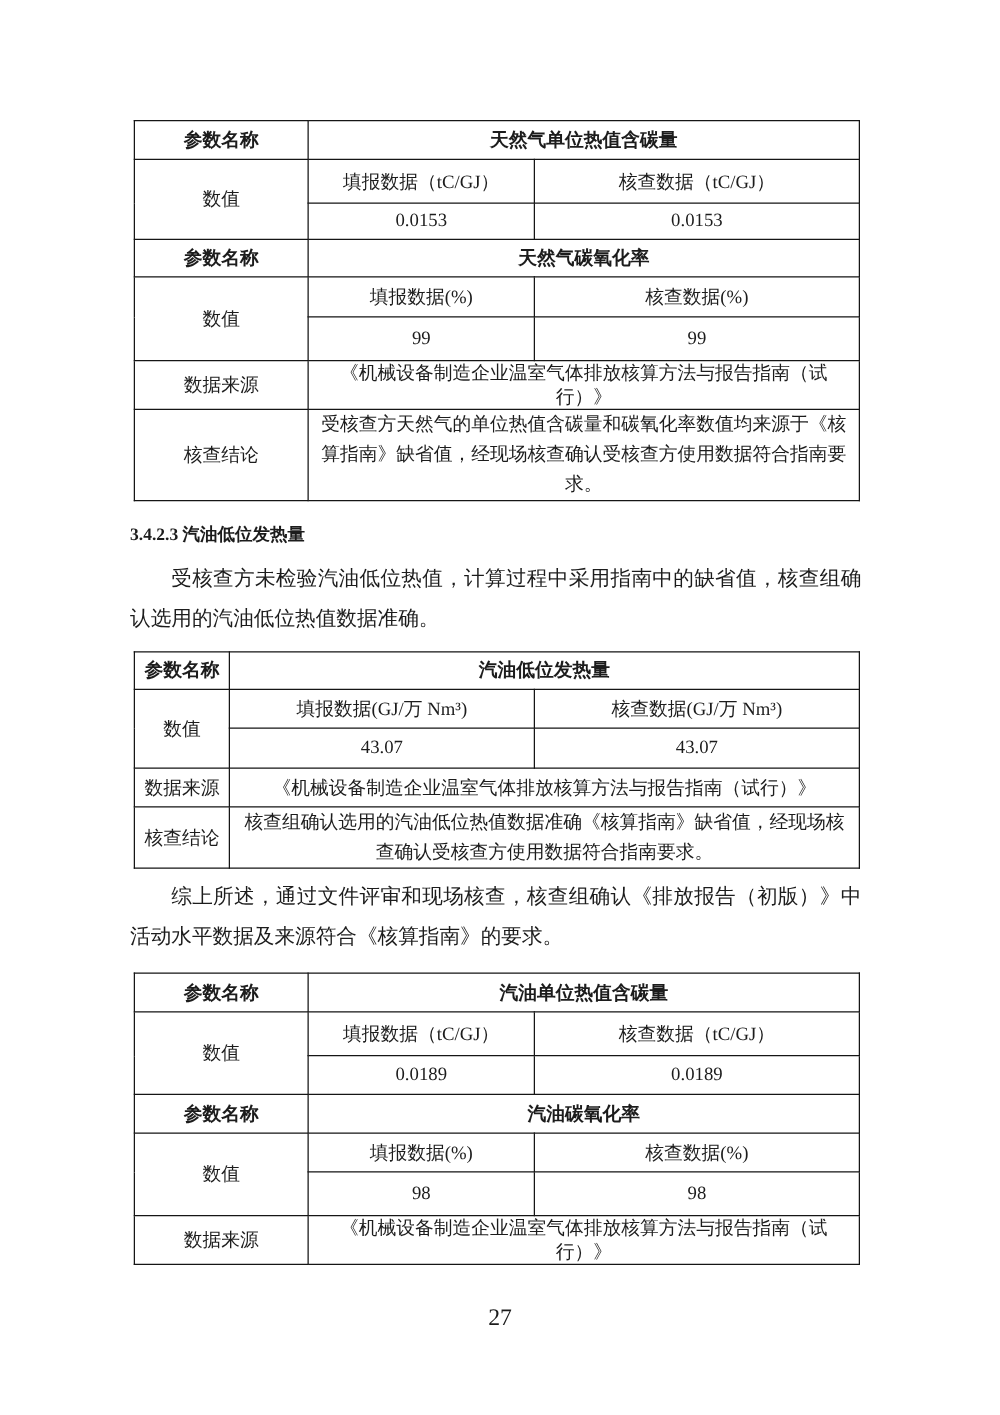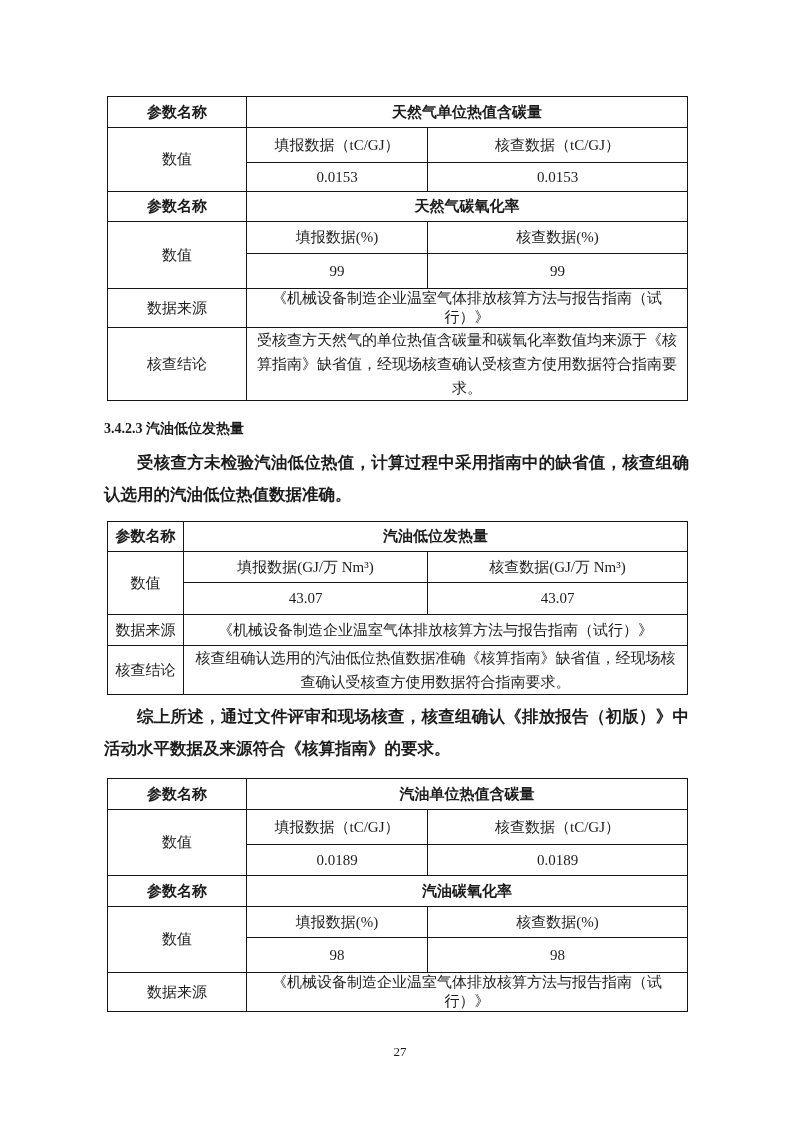--- a/index.html
+++ b/index.html
@@ -54,32 +54,31 @@
     margin: 16px 0 0 -3px;
     line-height: 24px;
   }
   .para {
     font-size: 16.5px;
     line-height: 32px;
     text-indent: 2em;
     text-align: justify;
     margin: 6px 0 0 -3px;
     width: 585px;
-    font-weight: bold;
   }
   .para.summary { }
   .gap-t2 { height: 10px; }
   .gap-t3 { height: 13px; }
   .page-number {
     position: absolute;
     left: 0;
     right: 0;
     top: 1044px;
     text-align: center;
-    font-size: 13px;
+    font-size: 19px;
   }
 </style>
 </head>
 <body>
 
 <div class="content">
 
   <table class="vtable t1">
     <colgroup>
         <col class="c1">

